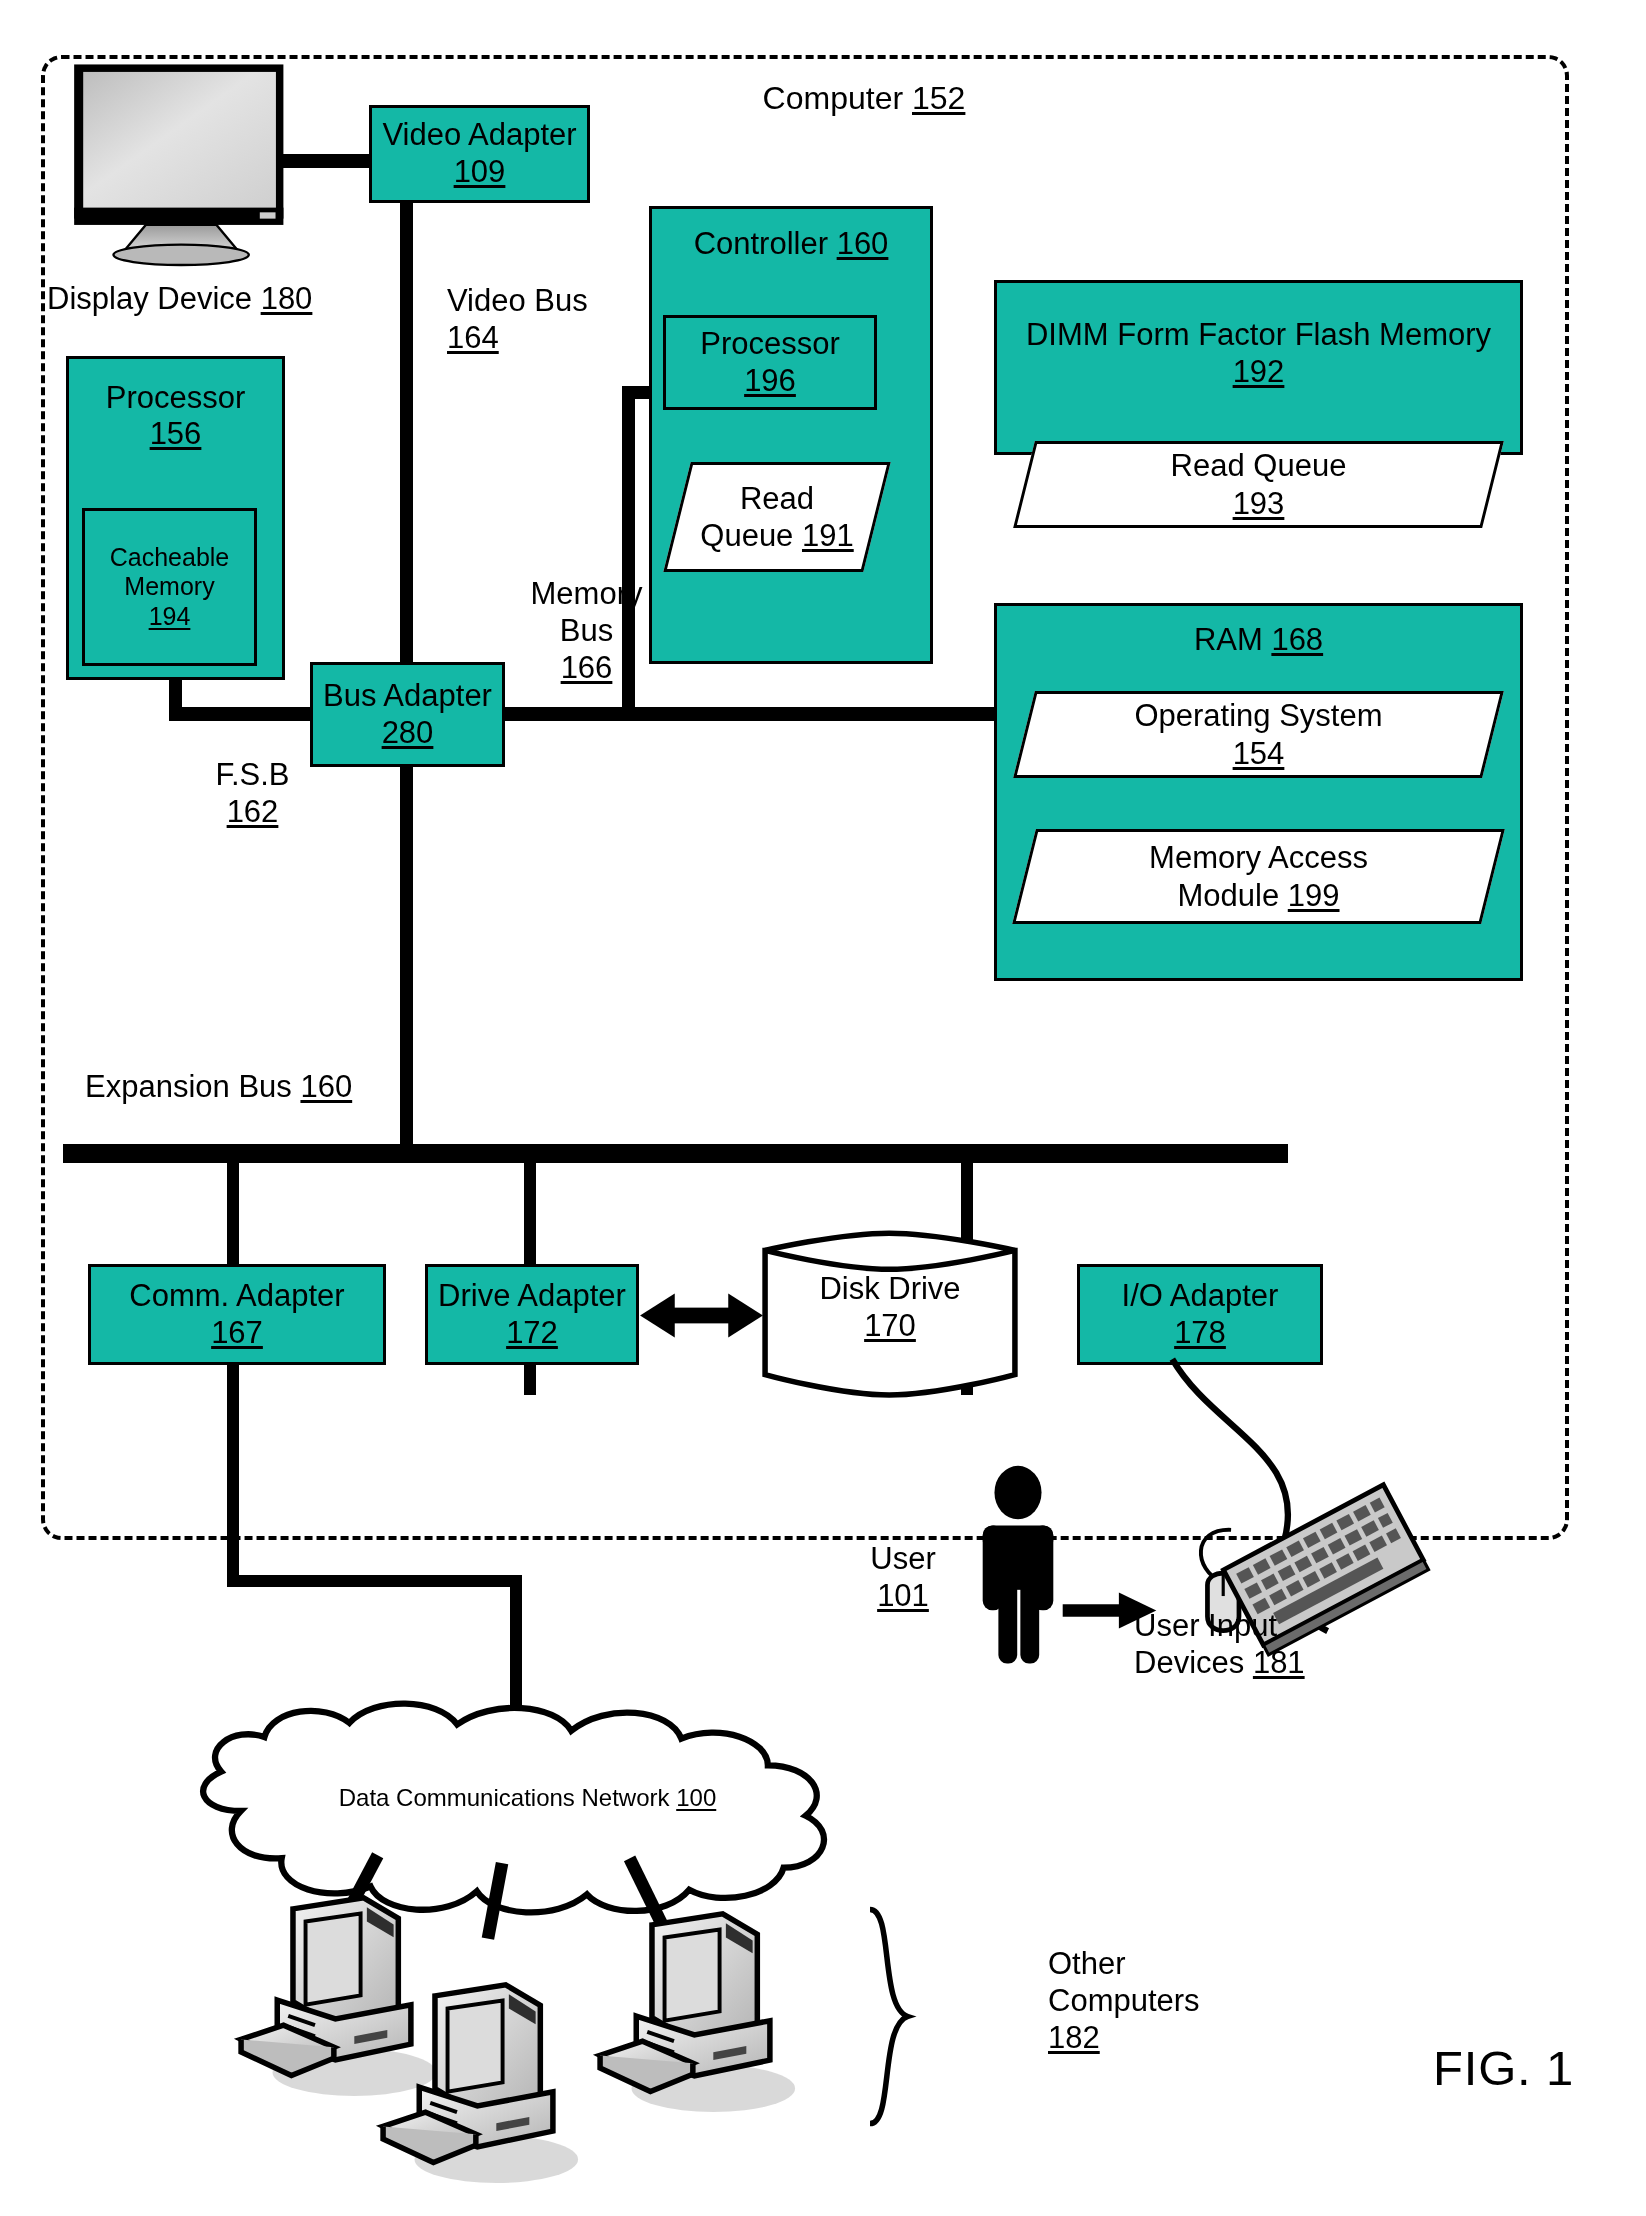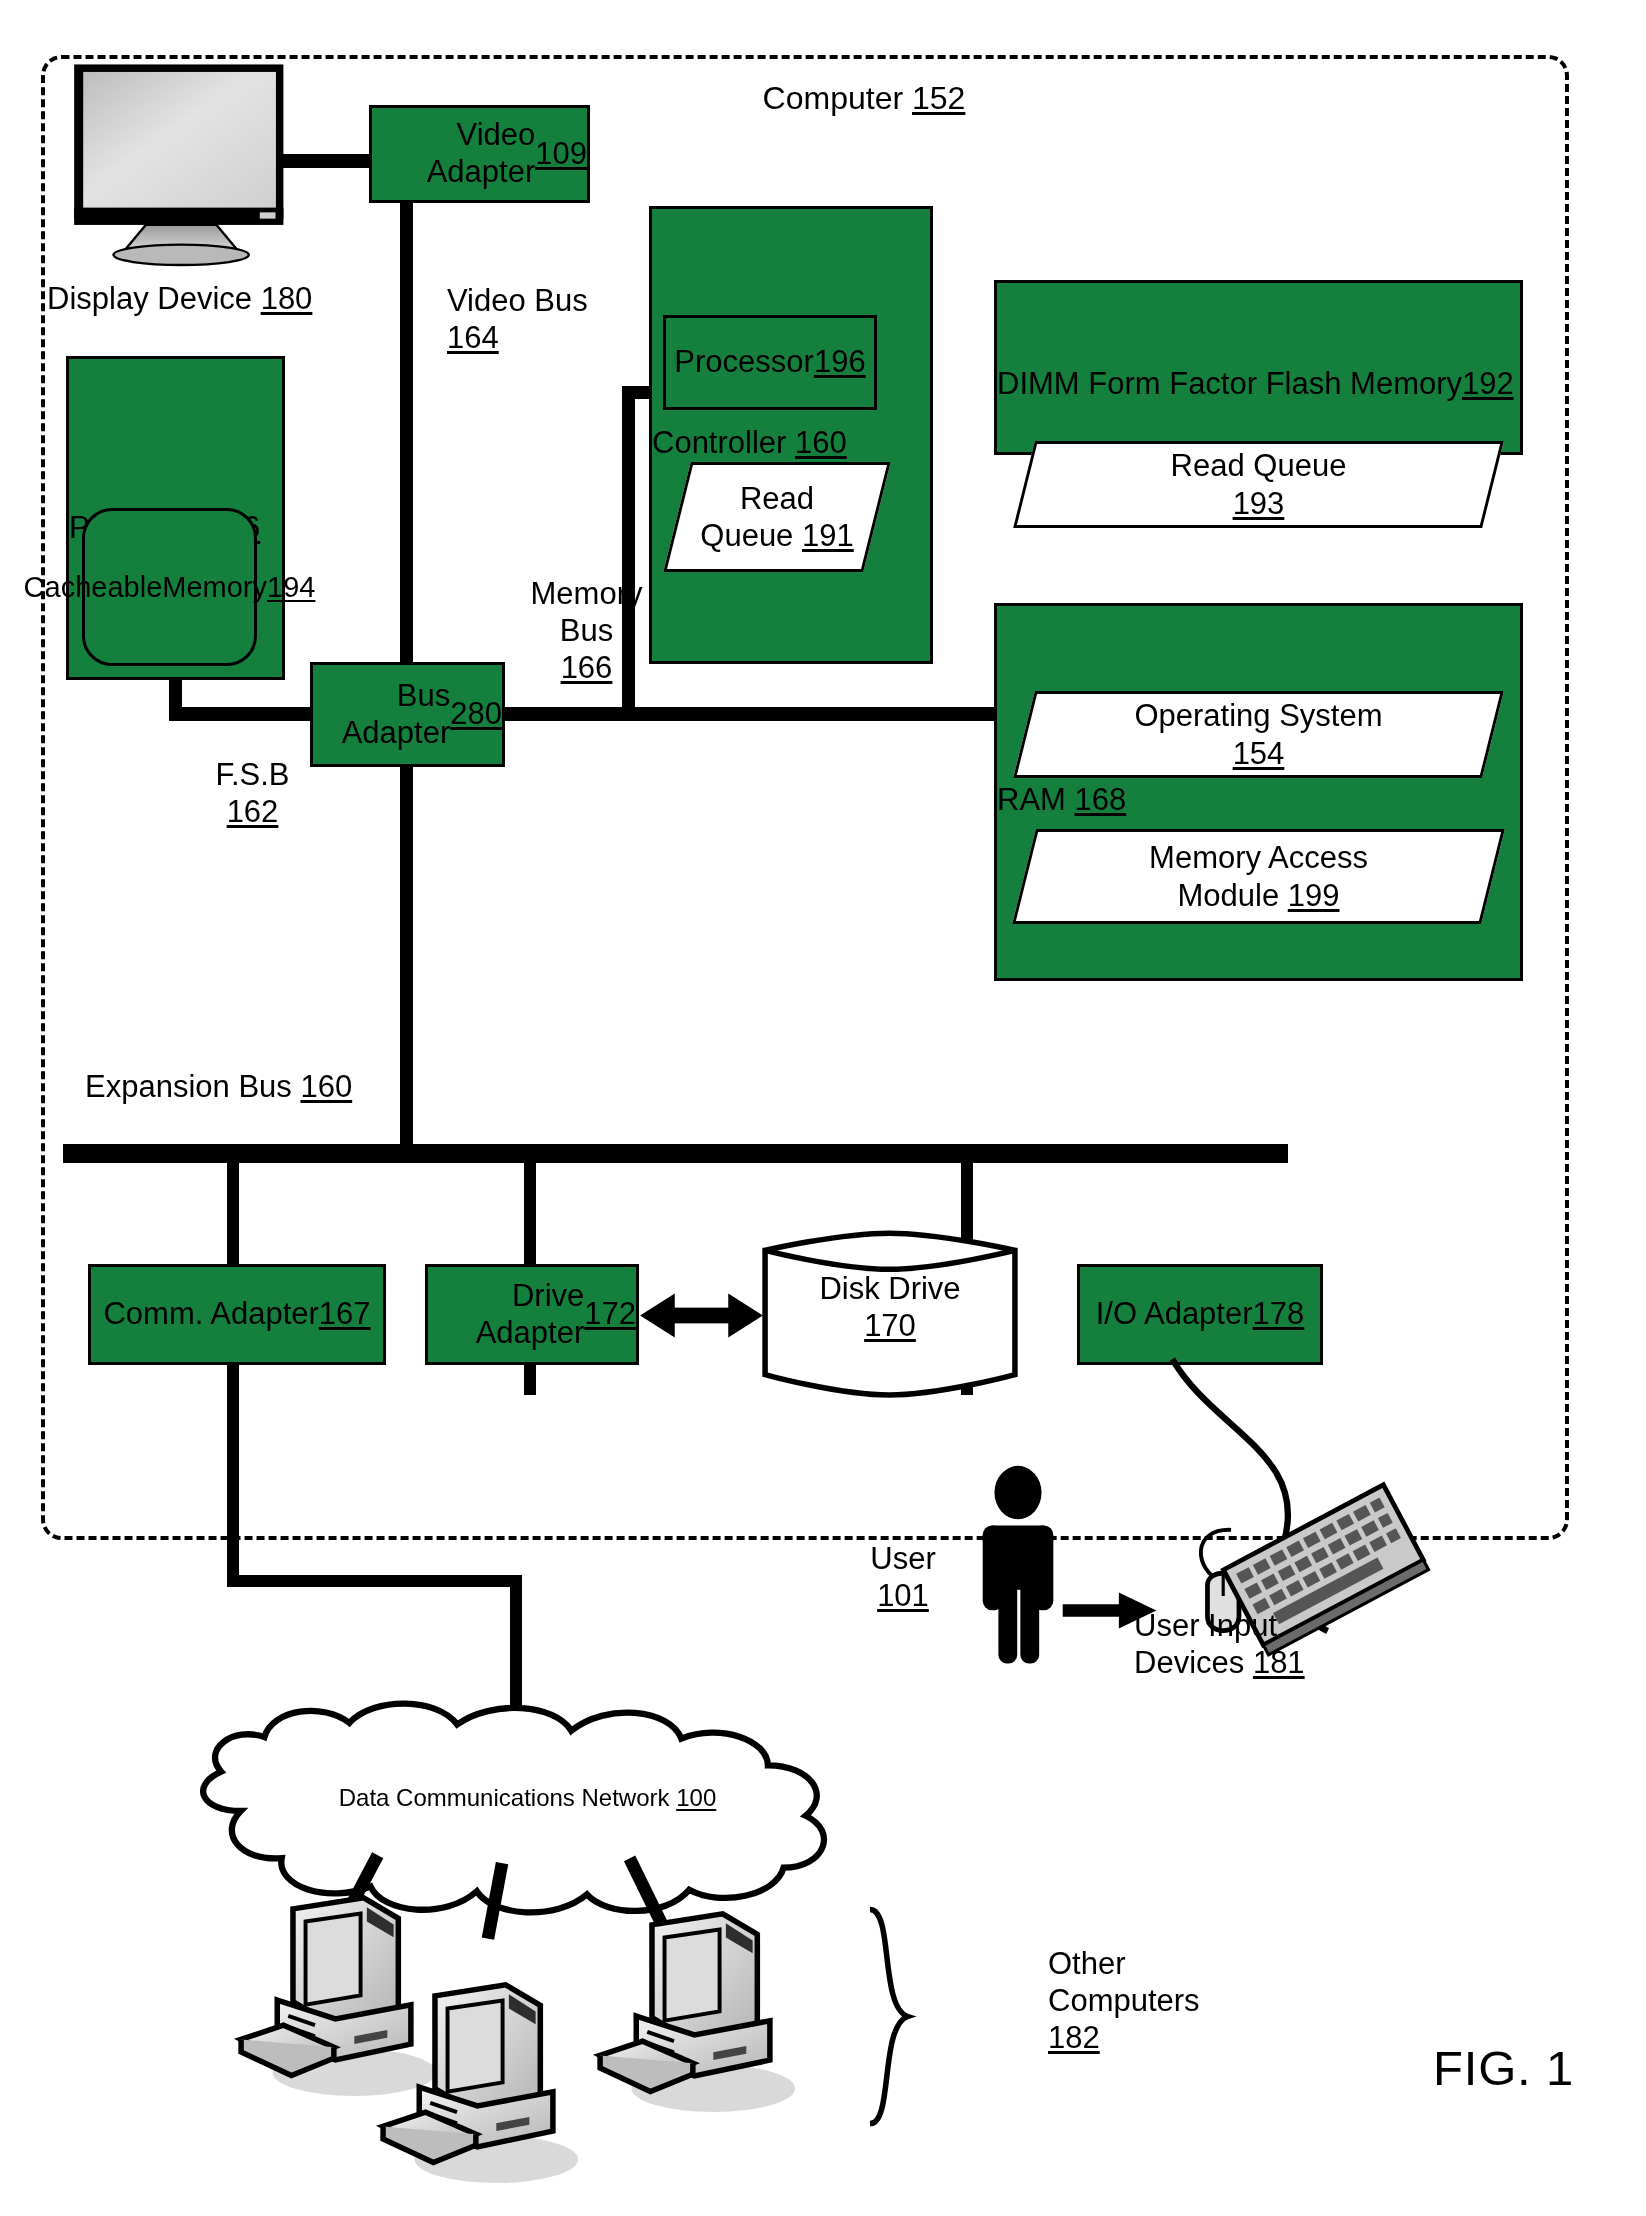--- a/index.html
+++ b/index.html
@@ -16,27 +16,27 @@
     width: 1646px;
     height: 2216px;
     background: #ffffff;
     overflow: hidden;
   }
   
   .abs { position: absolute; }
   .box {
     position: absolute;
     border: 3.9px solid #000;
-    background: #15803d;
+    background: #14b8a6;
     box-sizing: border-box;
     display: flex;
-    flex-direction: row;
+    flex-direction: column;
     align-items: center;
     justify-content: center;
-    text-align: right;
+    text-align: center;
     line-height: 1.18;
   }
   .lbl {
     position: absolute;
     text-align: center;
     line-height: 1.2;
     white-space: nowrap;
   }
   .u { text-decoration: underline; text-underline-offset: 3.2px; }
   .wire {
@@ -133,21 +133,21 @@
   <div class="lbl" style="left:384px; top:282px; width:252px; font-size:31px; text-align:left; padding-left:63px;">
     <div><span>Video Bus</span></div>
     <div><span class="u">164</span></div>
   </div>
 
   <div class="box" style="left:66px; top:356px; width:219px; height:324px; justify-content:flex-start; padding-top:20.5px; font-size:31px;">
     <span>Processor</span>
     <span class="u">156</span>
   </div>
 
-  <div class="box" style="left:82px; top:508px; width:175px; height:158px; font-size:29px;border-radius:30px;">
+  <div class="box" style="left:82px; top:508px; width:175px; height:158px; font-size:25px;">
     <span>Cacheable</span>
     <span>Memory</span>
     <span class="u">194</span>
   </div>
 
   <div class="wire" style="left:169px; top:677px; width:13.4px; height:41px;"></div>
 
   <div class="wire" style="left:169px; top:707px; width:827px; height:14px;"></div>
 
   <div class="lbl" style="left:158px; top:756px; width:189px; font-size:31px;">

